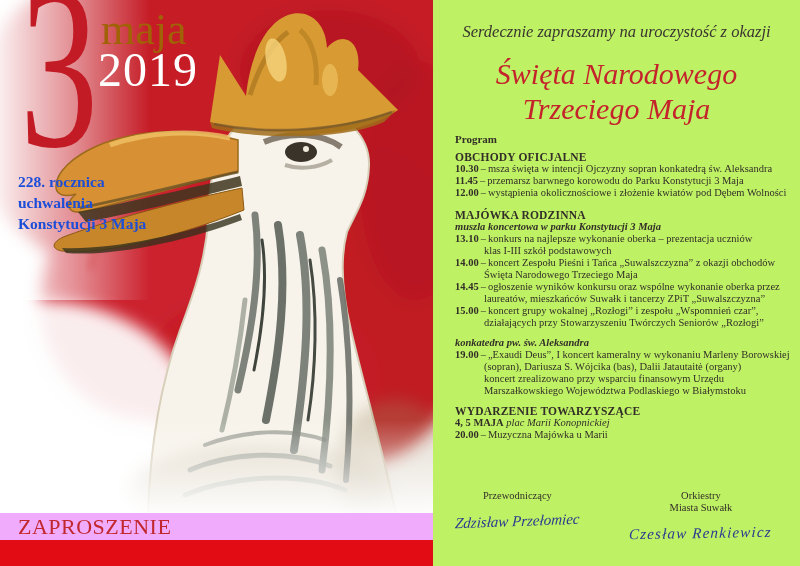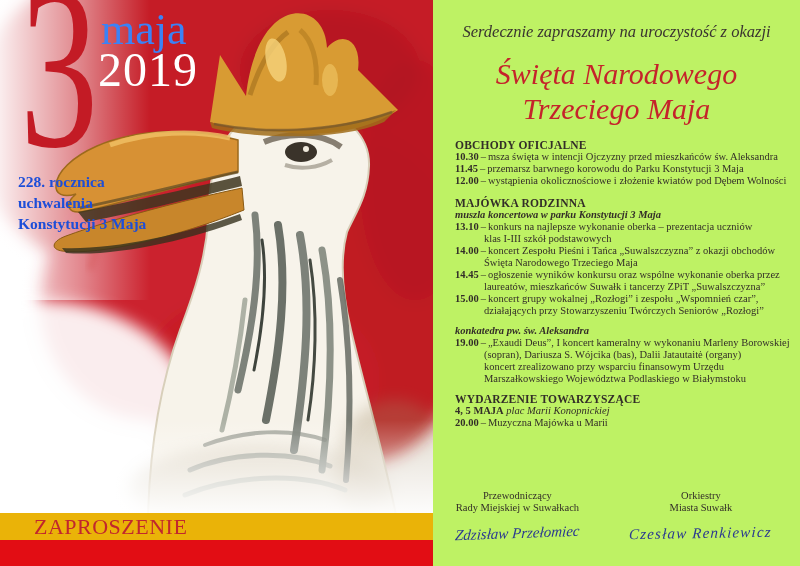--- a/index.html
+++ b/index.html
@@ -4,25 +4,25 @@
 <style>
   html,body{margin:0;padding:0;background:#888;}
   .page{position:relative;width:800px;height:566px;background:#ffffff;overflow:hidden;
         font-family:"Liberation Serif","DejaVu Serif",serif;margin:0 auto;}
 
   
   .left-panel{position:absolute;left:0;top:0;width:433px;height:566px;overflow:hidden;background:#fff;}
   .eagle-svg{position:absolute;left:0;top:0;}
   .day{position:absolute;left:20px;top:-46px;font-size:230px;line-height:1;color:#c31b25;
        transform:scaleX(.68);transform-origin:left top;}
-  .month{position:absolute;left:101px;top:8px;font-size:44px;line-height:1;color:#3b82f6;}
+  .month{position:absolute;left:101px;top:8px;font-size:44px;line-height:1;color:#a16207;}
   .year{position:absolute;left:98px;top:46px;font-size:48px;line-height:1;color:#ffffff;letter-spacing:1px;}
   .anniv{position:absolute;left:18px;top:171px;font-size:15.5px;line-height:21px;font-weight:bold;color:#1d4ed8;}
-  .zap-strip{position:absolute;left:0;top:513px;width:433px;height:27px;background:#eab308;
-             display:flex;align-items:center;padding-left:16px;}
+  .zap-strip{position:absolute;left:0;top:513px;width:433px;height:27px;background:#f0abfc;
+             display:flex;align-items:center;}
   .zap-text{margin-left:18px;font-size:22px;letter-spacing:.5px;color:#c1272d;}
   .red-band{position:absolute;left:0;top:540px;width:433px;height:26px;background:#e20d14;}
 
   
   .right-panel{position:absolute;left:433px;top:0;width:367px;height:566px;background:#bef264;color:#332e28;}
   .intro{position:absolute;top:22px;left:0;width:100%;text-align:center;
          font-style:italic;font-size:16.5px;color:#3a3430;}
   .title{position:absolute;top:56px;left:0;width:100%;text-align:center;
          font-style:italic;font-size:30px;line-height:35px;color:#c5232b;}
   .program{position:absolute;top:133px;left:22px;right:6px;font-size:10.5px;line-height:12px;}
@@ -151,24 +151,25 @@
   <div class="right-panel">
 
     <div class="intro">Serdecznie zapraszamy na uroczystość z okazji</div>
 
     <div class="title">
       <div>Święta Narodowego</div>
       <div>Trzeciego Maja</div>
     </div>
 
     <div class="program">
+      <div class="plabel">Program</div>
 
       <div class="sheading">OBCHODY OFICJALNE</div>
       <div>
-        <span class="time">10.30</span><span class="sep">–</span><span>msza święta w intencji Ojczyzny przed mieszkańców św. Aleksandra</span>
+        <span class="time">10.30</span><span class="sep">–</span><span>msza święta w intencji Ojczyzny sopran konkatedrą św. Aleksandra</span>
       </div>
       <div>
         <span class="time">11.45</span><span class="sep">–</span><span>przemarsz barwnego korowodu do Parku Konstytucji 3 Maja</span>
       </div>
       <div>
         <span class="time">12.00</span><span class="sep">–</span><span>wystąpienia okolicznościowe i złożenie kwiatów pod Dębem Wolności</span>
       </div>
 
       <div class="sheading mt10">MAJÓWKA RODZINNA</div>
       <div class="venue">muszla koncertowa w parku Konstytucji 3 Maja</div>
@@ -204,21 +205,20 @@
         <span class="ital">plac Marii Konopnickiej</span>
       </div>
       <div>
         <span class="time">20.00</span><span class="sep">–</span><span>Muzyczna Majówka u Marii</span>
       </div>
     </div>
 
     <div class="signatures">
       <div class="sig-col-l">
         <div class="role">Przewodniczący</div>
-        <div class="role">Rady Miejskiej w Suwałkach</div>
         <span class="sig">Zdzisław Przełomiec</span>
       </div>
       <div class="sig-col-r">
         <div class="role">Orkiestry</div>
         <div class="role">Miasta Suwałk</div>
         <span class="sig sig-r">Czesław Renkiewicz</span>
       </div>
     </div>
   </div>
 </div>

